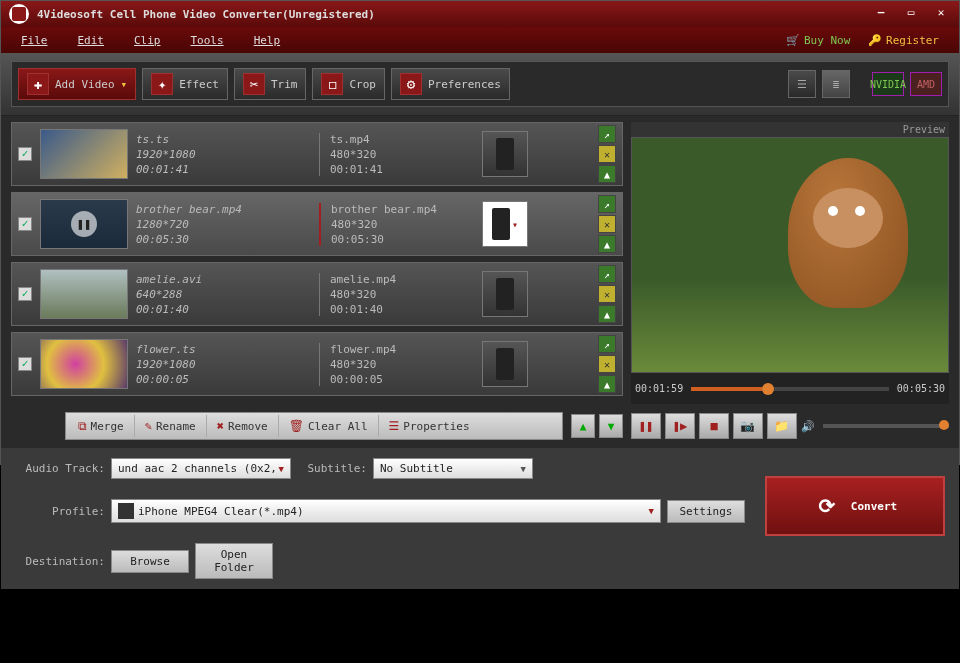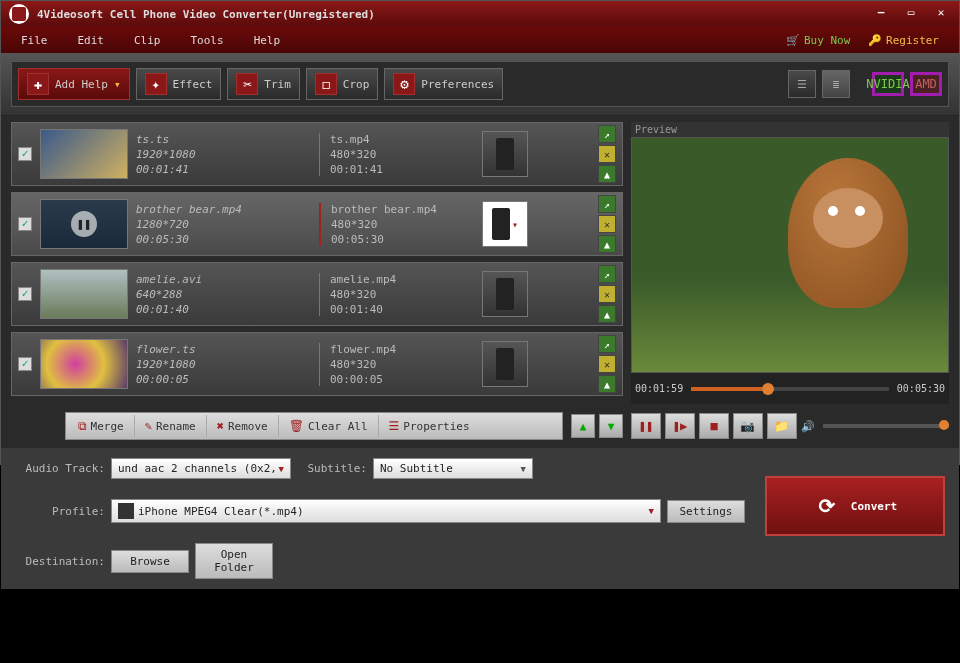--- a/index.html
+++ b/index.html
@@ -9,34 +9,34 @@
 
 .titlebar { height: 26px; background: linear-gradient(#8a1818, #5a0a0a); display: flex; align-items: center; padding: 0 8px; color: #fff; }
 .logo { width: 20px; height: 20px; border-radius: 50%; background: #fff; margin-right: 8px; display: flex; align-items: center; justify-content: center; }
 .logo-inner { width: 14px; height: 14px; background: #8a1818; border-radius: 2px; }
 .title-text { flex: 1; color: #ddd; font-weight: bold; }
 .win-controls { display: flex; gap: 10px; }
 .win-btn { width: 20px; height: 16px; color: #fff; text-align: center; cursor: pointer; font-weight: bold; }
 
 
 .menubar { height: 26px; background: linear-gradient(#6a0a0a, #4a0505); display: flex; align-items: center; padding: 0 20px; }
-.menu-item { color: #ddd; margin-right: 30px; cursor: pointer; }
+.menu-item { color: #ddd; margin-right: 30px; cursor: pointer; text-decoration: underline; }
 .menu-right { margin-left: auto; display: flex; gap: 18px; }
 .buy-now { color: #7ec850; cursor: pointer; display: flex; align-items: center; gap: 4px; }
 .register { color: #f0c040; cursor: pointer; display: flex; align-items: center; gap: 4px; }
 
 
 .toolbar-wrap { background: linear-gradient(#555, #333); padding: 8px 10px; border-bottom: 1px solid #222; }
 .toolbar { background: #2a2a2a; border: 1px solid #555; padding: 6px; display: flex; align-items: center; gap: 6px; }
 .tb-btn { display: flex; align-items: center; background: linear-gradient(#4a4a4a, #2a2a2a); border: 1px solid #666; padding: 4px 8px; cursor: pointer; color: #ccc; gap: 6px; height: 32px; }
 .tb-btn.primary { background: linear-gradient(#8a1818, #5a0a0a); border: 1px solid #a03030; }
 .tb-icon { width: 22px; height: 22px; background: #8a1818; border: 1px solid #a03030; display: flex; align-items: center; justify-content: center; font-size: 14px; color: #fff; }
 .tb-spacer { flex: 1; }
 .view-btn { width: 28px; height: 28px; background: linear-gradient(#4a4a4a, #2a2a2a); border: 1px solid #666; cursor: pointer; display: flex; align-items: center; justify-content: center; color: #aaa; }
-.gpu-badge { width: 32px; height: 24px; border: 3px solid #a21caf; font-size: 12px; color: #888; display: flex; align-items: center; justify-content: center; }
+.gpu-badge { width: 32px; height: 24px; border: 1px solid #a21caf; font-size: 10px; color: #888; display: flex; align-items: center; justify-content: center; }
 
 
 .main { display: flex; padding: 6px 10px 0 10px; gap: 8px; }
 .file-list { flex: 1; display: flex; flex-direction: column; gap: 6px; }
 .file-row { display: flex; align-items: center; background: linear-gradient(#555, #3a3a3a); border: 1px solid #666; padding: 6px; gap: 8px; height: 64px; }
 .file-row.selected { background: linear-gradient(#666, #4a4a4a); }
 .check { width: 14px; height: 14px; background: #ddd; border: 1px solid #888; color: #0a5; font-size: 11px; line-height: 12px; text-align: center; }
 .thumb { width: 88px; height: 50px; background: #222; border: 1px solid #777; position: relative; }
 .thumb-play { position: absolute; top: 50%; left: 50%; transform: translate(-50%,-50%); width: 26px; height: 26px; border-radius: 50%; background: rgba(255,255,255,0.6); display: flex; align-items: center; justify-content: center; color: #222; font-size: 12px; }
 .src-info, .out-info { display: flex; flex-direction: column; gap: 2px; color: #bbb; }
@@ -48,21 +48,21 @@
 .device-phone { width: 18px; height: 32px; background: #222; border-radius: 2px; }
 .device-caret { color: #a02020; font-size: 10px; margin-left: 2px; }
 .row-ctrl { display: flex; flex-direction: column; gap: 2px; margin-left: auto; }
 .tiny-btn { width: 18px; height: 18px; border: 1px solid #444; display: flex; align-items: center; justify-content: center; font-size: 10px; cursor: pointer; }
 .tiny-btn.green { background: #3a7a2a; color: #fff; }
 .tiny-btn.yellow { background: #c0b030; color: #333; }
 .tiny-btn.up { background: #3a7a2a; color: #fff; }
 
 
 .preview { width: 318px; }
-.preview-label { color: #999; font-size: 10px; padding: 2px 4px; background: #333; }
+.preview-label { color: #999; font-size: 10px; padding: 2px 4px; background: #333; text-align: right; }
 .preview-screen { width: 318px; height: 236px; background: linear-gradient(#3a5a2a 60%, #6a8a3a); border: 1px solid #555; position: relative; overflow: hidden; }
 .bear { position: absolute; right: 40px; top: 20px; width: 120px; height: 150px; background: radial-gradient(ellipse at 40% 30%, #b8763a, #8a5020); border-radius: 50% 50% 40% 40%; }
 .bear-face { position: absolute; top: 30px; left: 25px; width: 70px; height: 60px; background: #c89060; border-radius: 50%; }
 .bear-eye { position: absolute; width: 10px; height: 10px; background: #fff; border-radius: 50%; }
 .seek { display: flex; align-items: center; gap: 8px; padding: 10px 4px; background: #222; }
 .time { color: #ccc; font-size: 10px; }
 .seekbar { flex: 1; height: 4px; background: #444; position: relative; }
 .seekbar-fill { position: absolute; left: 0; top: 0; height: 100%; width: 36%; background: #d06020; }
 .seekbar-thumb { position: absolute; left: 36%; top: -4px; width: 12px; height: 12px; background: #e08030; border-radius: 50%; }
 
@@ -131,21 +131,21 @@
         <span>🔑</span>
         <span>Register</span>
       </div>
     </div>
   </div>
 
   <div class="toolbar-wrap">
     <div class="toolbar">
       <div class="tb-btn primary">
         <div class="tb-icon">✚</div>
-        <span>Add Help</span>
+        <span>Add Video</span>
         <span style="color:#f0c040">▾</span>
       </div>
       <div class="tb-btn">
         <div class="tb-icon">✦</div>
         <span>Effect</span>
       </div>
       <div class="tb-btn">
         <div class="tb-icon">✂</div>
         <span>Trim</span>
       </div>

